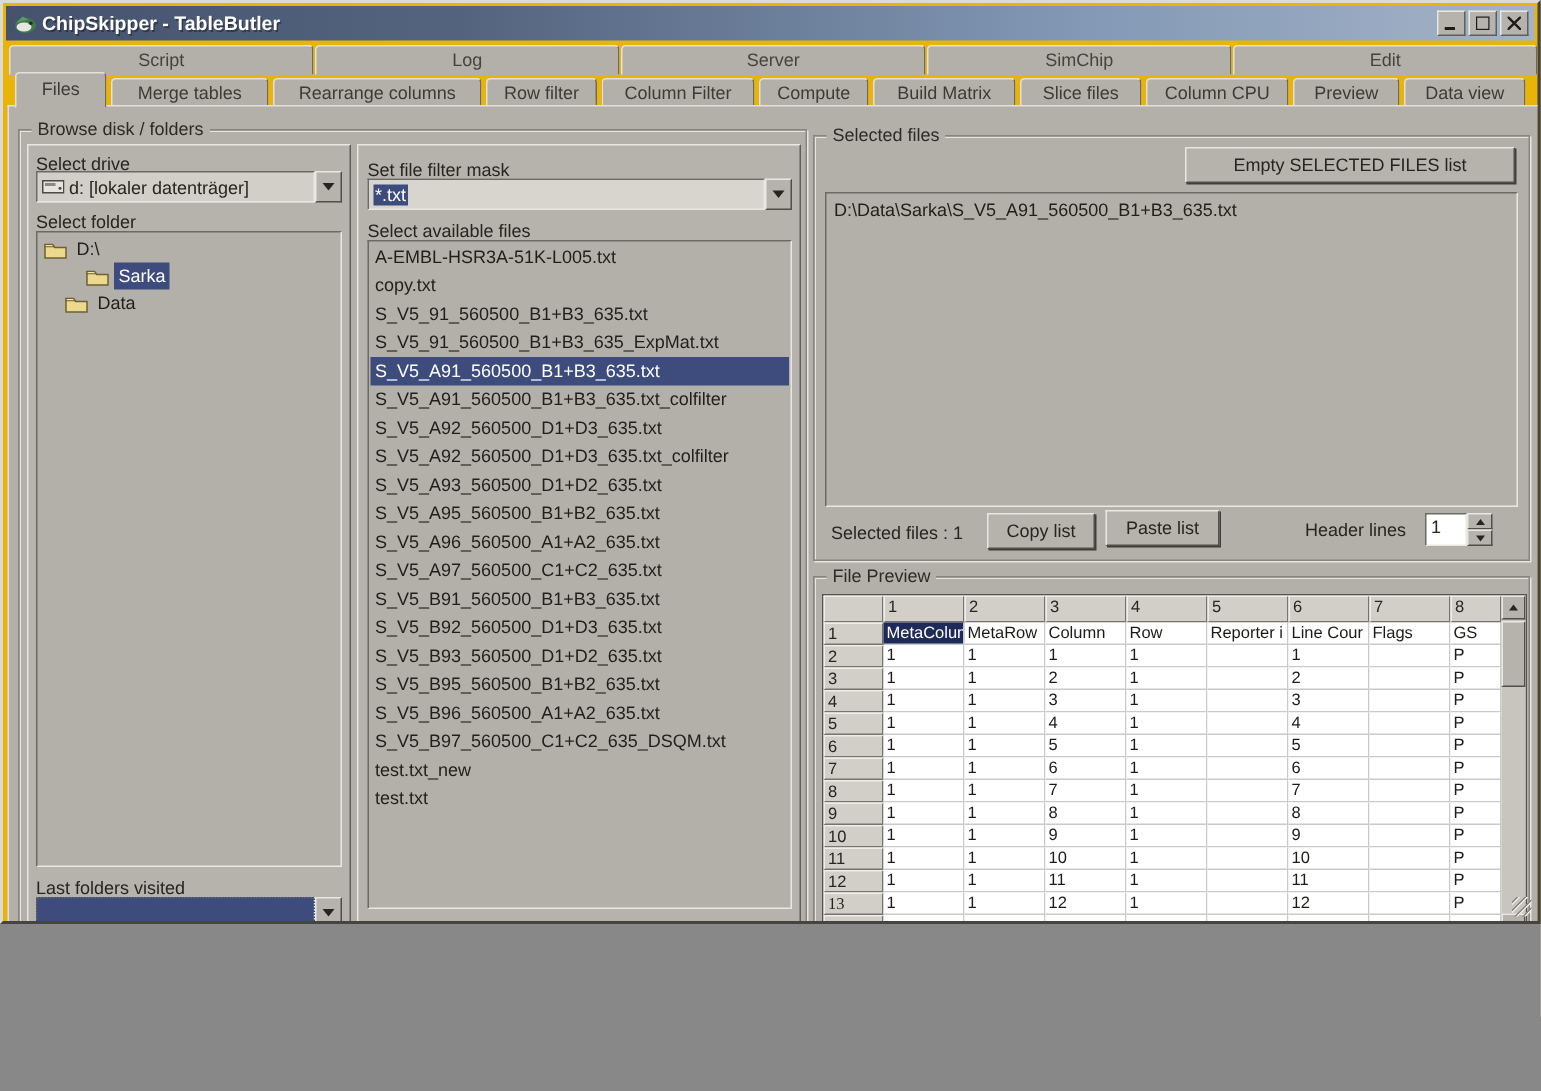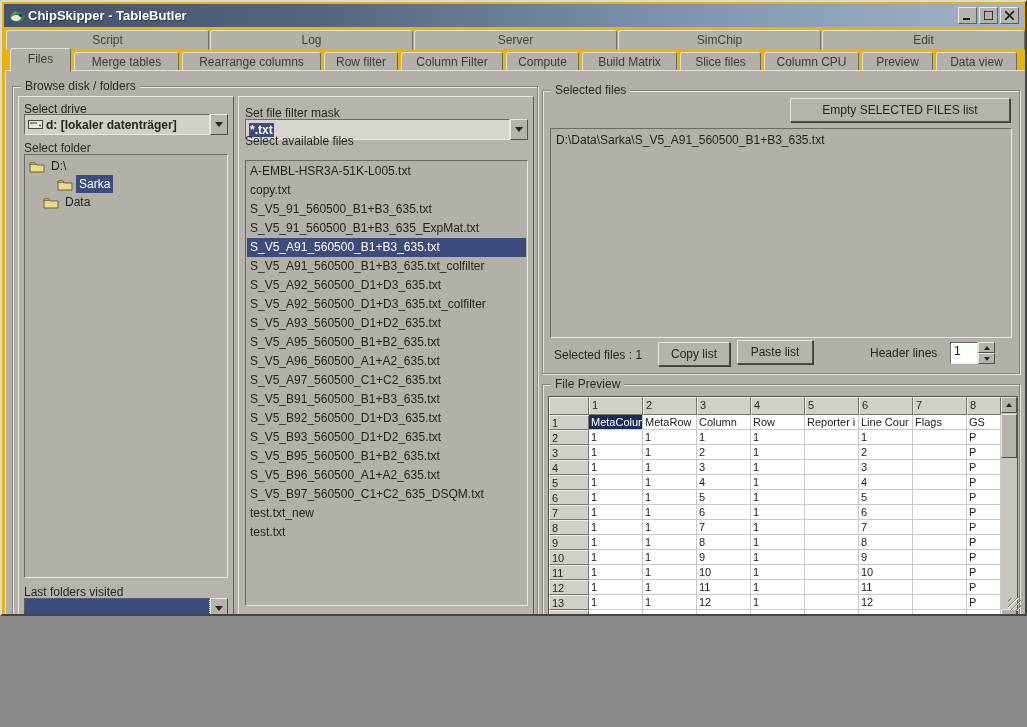--- a/index.html
+++ b/index.html
@@ -35,21 +35,21 @@
   .tabMain.active { top:46px; height:24px; line-height:21px; z-index:5; }
   #pane { left:3px; top:68px; width:1021px; height:583px;
     border:1px solid; border-color:#e3e1dc #5f5e58 #5f5e58 #e3e1dc; background:#b3b0a9; }
   
   .lbl { position:absolute; font-size:12px; color:#26251f; white-space:nowrap; }
   .btn { position:absolute; display:flex; align-items:center; justify-content:center;
     background:#b6b3ac; border:1px solid; border-color:#e9e7e2 #504f4a #504f4a #e9e7e2;
     box-shadow:1px 1px 0 #3f3e3a; font-size:12px; color:#26251f; cursor:default; white-space:nowrap; }
   .btn u { text-decoration:underline; }
   
-  .combo { position:absolute; display:flex;font-weight:bold; }
+  .combo { position:absolute; display:flex; }
   .combo .field { flex:1; height:100%; border:1px solid; border-color:#6b6a64 #e9e7e2 #e9e7e2 #6b6a64;
     background:#d2cfc8; display:flex; align-items:center; padding:0 3px; overflow:hidden; white-space:nowrap; }
   .combo .field.navy { background:#3d4c7d; }
   .combo .arrowbtn { width:18px; height:100%; background:#b6b3ac; border:1px solid;
     border-color:#e9e7e2 #504f4a #504f4a #e9e7e2; display:flex; align-items:center; justify-content:center; }
   .arrowglyph { width:0; height:0; border-left:4px solid transparent; border-right:4px solid transparent;
     border-top:5px solid #26251f; }
   .selchip { background:#3d4c7d; color:#fff; padding:0 1px; }
   
   .list { position:absolute; background:#b3b0a9; border:1px solid;
@@ -206,21 +206,21 @@
   <div class="abs raised" style="left:236px;top:94px;width:296px;height:548px"></div>
   <span class="lbl" style="left:243px;top:104px">Set file filter mask</span>
   <div class="combo" style="left:243px;top:117px;width:283px;height:21px">
     <div class="field" style="background:#d8d5cf">
       <span class="selchip">*.txt</span>
     </div>
     <div class="arrowbtn">
         <span class="arrowglyph"></span>
       </div>
   </div>
-  <span class="lbl" style="left:243px;top:132px">Select available files</span>
+  <span class="lbl" style="left:243px;top:145px">Select available files</span>
   <div class="list" style="left:243px;top:158px;width:283px;height:446px;padding:1px" id="fileList">
       <div class="listItem">A-EMBL-HSR3A-51K-L005.txt</div>
       <div class="listItem">copy.txt</div>
       <div class="listItem">S_V5_91_560500_B1+B3_635.txt</div>
       <div class="listItem">S_V5_91_560500_B1+B3_635_ExpMat.txt</div>
       <div class="listItem sel">S_V5_A91_560500_B1+B3_635.txt</div>
       <div class="listItem">S_V5_A91_560500_B1+B3_635.txt_colfilter</div>
       <div class="listItem">S_V5_A92_560500_D1+D3_635.txt</div>
       <div class="listItem">S_V5_A92_560500_D1+D3_635.txt_colfilter</div>
       <div class="listItem">S_V5_A93_560500_D1+D2_635.txt</div>
@@ -404,21 +404,21 @@
         <div class="gCell" style="width: 54px; height: 15px;">1</div>
         <div class="gCell" style="width: 54px; height: 15px;">1</div>
         <div class="gCell" style="width: 54px; height: 15px;">11</div>
         <div class="gCell" style="width: 54px; height: 15px;">1</div>
         <div class="gCell" style="width: 54px; height: 15px;"></div>
         <div class="gCell" style="width: 54px; height: 15px;">11</div>
         <div class="gCell" style="width: 54px; height: 15px;"></div>
         <div class="gCell" style="width: 34px; height: 15px;">P</div>
       </div>
       <div class="gRow" style="top: 198px;">
-        <div class="gHead" style="width: 40px; height: 15px;">13</div>
+        <div class="gHead" style="width: 40px; height: 15px; font-family: Liberation Serif, serif;">13</div>
         <div class="gCell" style="width: 54px; height: 15px;">1</div>
         <div class="gCell" style="width: 54px; height: 15px;">1</div>
         <div class="gCell" style="width: 54px; height: 15px;">12</div>
         <div class="gCell" style="width: 54px; height: 15px;">1</div>
         <div class="gCell" style="width: 54px; height: 15px;"></div>
         <div class="gCell" style="width: 54px; height: 15px;">12</div>
         <div class="gCell" style="width: 54px; height: 15px;"></div>
         <div class="gCell" style="width: 34px; height: 15px;">P</div>
       </div>
       <div class="gRow" style="top: 213px;">

